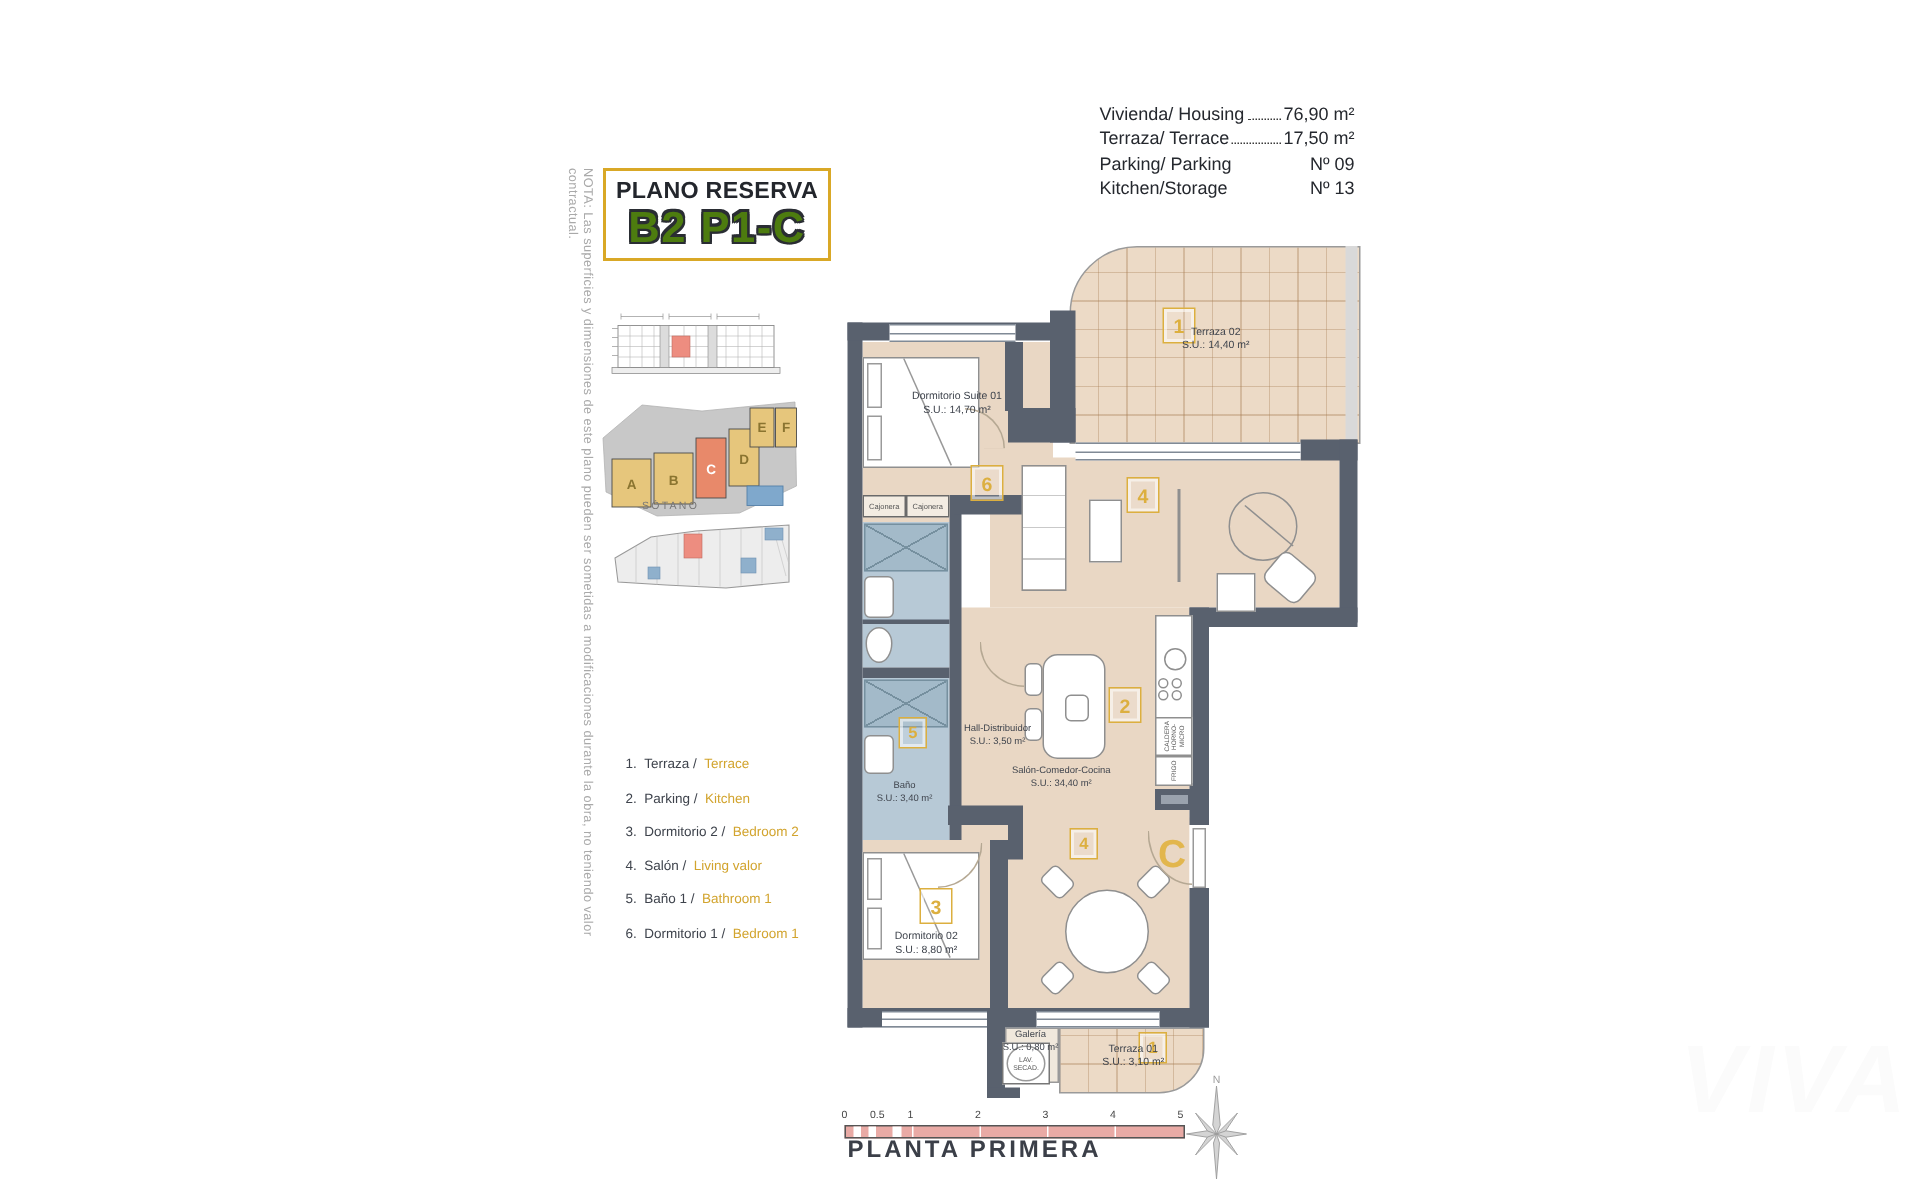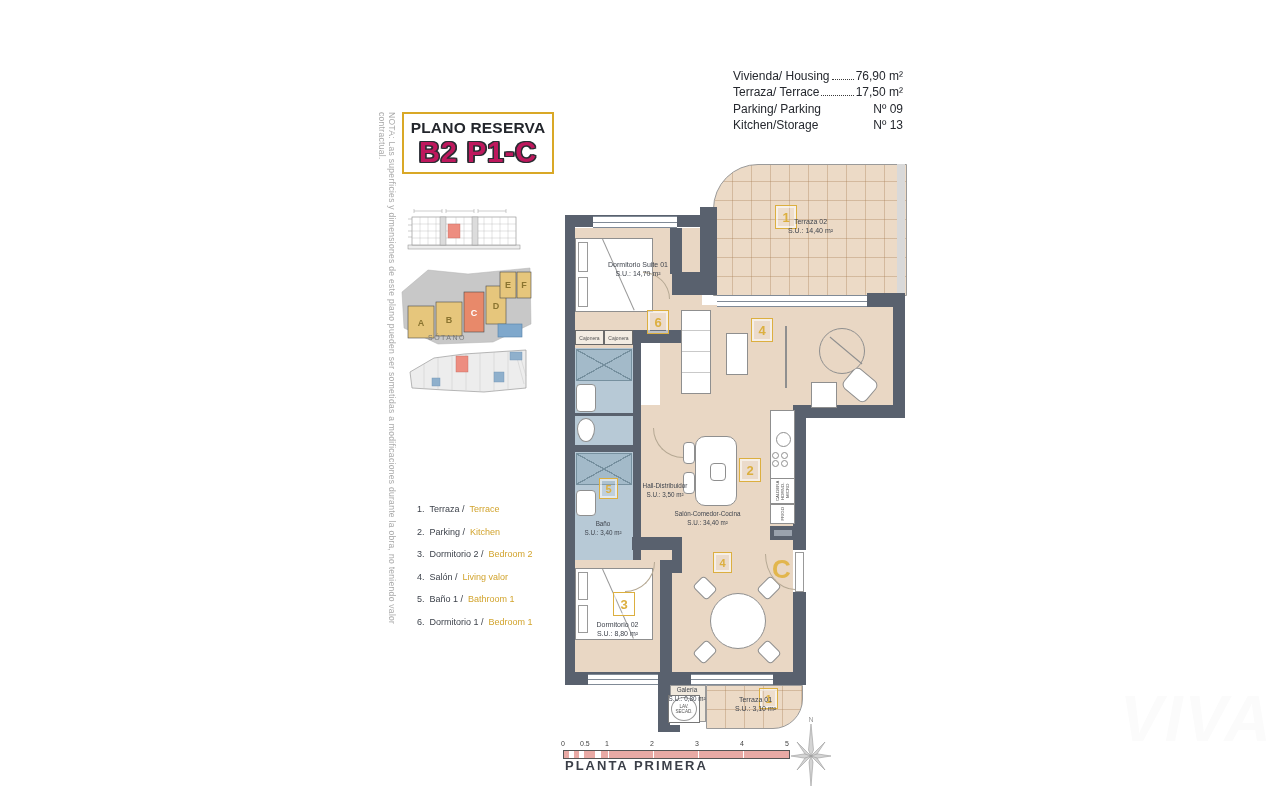--- a/index.html
+++ b/index.html
@@ -37,39 +37,39 @@
          display:flex;align-items:center;justify-content:center;overflow:hidden}
   .vtxt{writing-mode:vertical-rl;transform:rotate(180deg);font-size:4.3px;color:#555;line-height:1.2;text-align:center}
   .chair{position:absolute;width:16px;height:20px;background:#fff;border:1px solid #8f8f8f;border-radius:4px;box-sizing:border-box}
   .pill{position:absolute;background:#fff;border:1px solid #9a9a9a;box-sizing:border-box}
   
   #note-v{position:absolute;left:377px;top:112px;height:552px;writing-mode:vertical-rl;
           font-size:8.5px;color:#a9a9a9;letter-spacing:.3px}
   #titlebox{position:absolute;left:402px;top:112px;width:152px;height:62px;border:2px solid #d9a826;
             box-sizing:border-box;display:flex;flex-direction:column;align-items:center;justify-content:center;background:#fff}
   #titlebox .kicker{font-size:15.5px;font-weight:bold;color:#23262c;letter-spacing:.2px}
-  #titlebox .code{font-size:29px;font-weight:800;color:#be185d;letter-spacing:1px;line-height:1.05;
+  #titlebox .code{font-size:29px;font-weight:800;color:#4d7c0f;letter-spacing:1px;line-height:1.05;
       text-shadow:-1.4px -1.4px 0 #2a2d33,1.4px -1.4px 0 #2a2d33,-1.4px 1.4px 0 #2a2d33,1.4px 1.4px 0 #2a2d33,
                   -1.4px 0 0 #2a2d33,1.4px 0 0 #2a2d33,0 -1.4px 0 #2a2d33,0 1.4px 0 #2a2d33}
   #info{position:absolute;left:733px;top:66px;width:170px;font-size:12px;color:#25282e}
   #info .row{display:flex;align-items:flex-end;height:16.5px}
   #info .lbl{white-space:nowrap}
   #info .fill{flex:1;margin:0 2px 3px 2px}
   #info .fill.dot{border-bottom:1.6px dotted #3a3a3a}
   #info .val{white-space:nowrap}
   #legend{position:absolute;left:417px;top:504px;font-size:9px}
   #legend .item{display:flex;gap:5px;margin-bottom:12.5px;color:#3e434c}
   #legend .en{color:#d2a42e}
   
   #scale{position:absolute;left:563px;top:740px;width:227px}
   #scale .ticks{position:relative;height:9px;font-size:7px;color:#444}
   #scale .ticks span{position:absolute;top:0}
   .sbar{position:relative;margin-top:1px;height:9px;background:#e9aaa5;border:1px solid #555;box-sizing:border-box}
   .sbar i{position:absolute;top:0;bottom:0;background:#fff}
-  #caption{position:absolute;left:565px;top:758px;font-size:13px;font-weight:600;letter-spacing:2px;color:#3b3f48}
+  #caption{position:absolute;left:565px;top:758px;font-size:16px;font-weight:600;letter-spacing:2px;color:#3b3f48}
   #watermark{position:absolute;left:1120px;top:682px;font-size:64px;font-weight:800;font-style:italic;
              color:#fbfbfb;letter-spacing:2px}
   #sotano-label{position:absolute;left:428px;top:334px;font-size:7px;color:#777;letter-spacing:1.5px}
   .entletter{position:absolute;color:#e2b64d;font-size:26px;font-weight:bold}
   .lavbox{position:absolute;background:#fff;border:1px solid #777;box-sizing:border-box;
           display:flex;align-items:center;justify-content:center}
   .lavbox .oval{width:24px;height:22px;border:1px solid #999;border-radius:50%;display:flex;flex-direction:column;
           align-items:center;justify-content:center;font-size:4.6px;color:#555;line-height:1.2}
 </style>
 </head>

